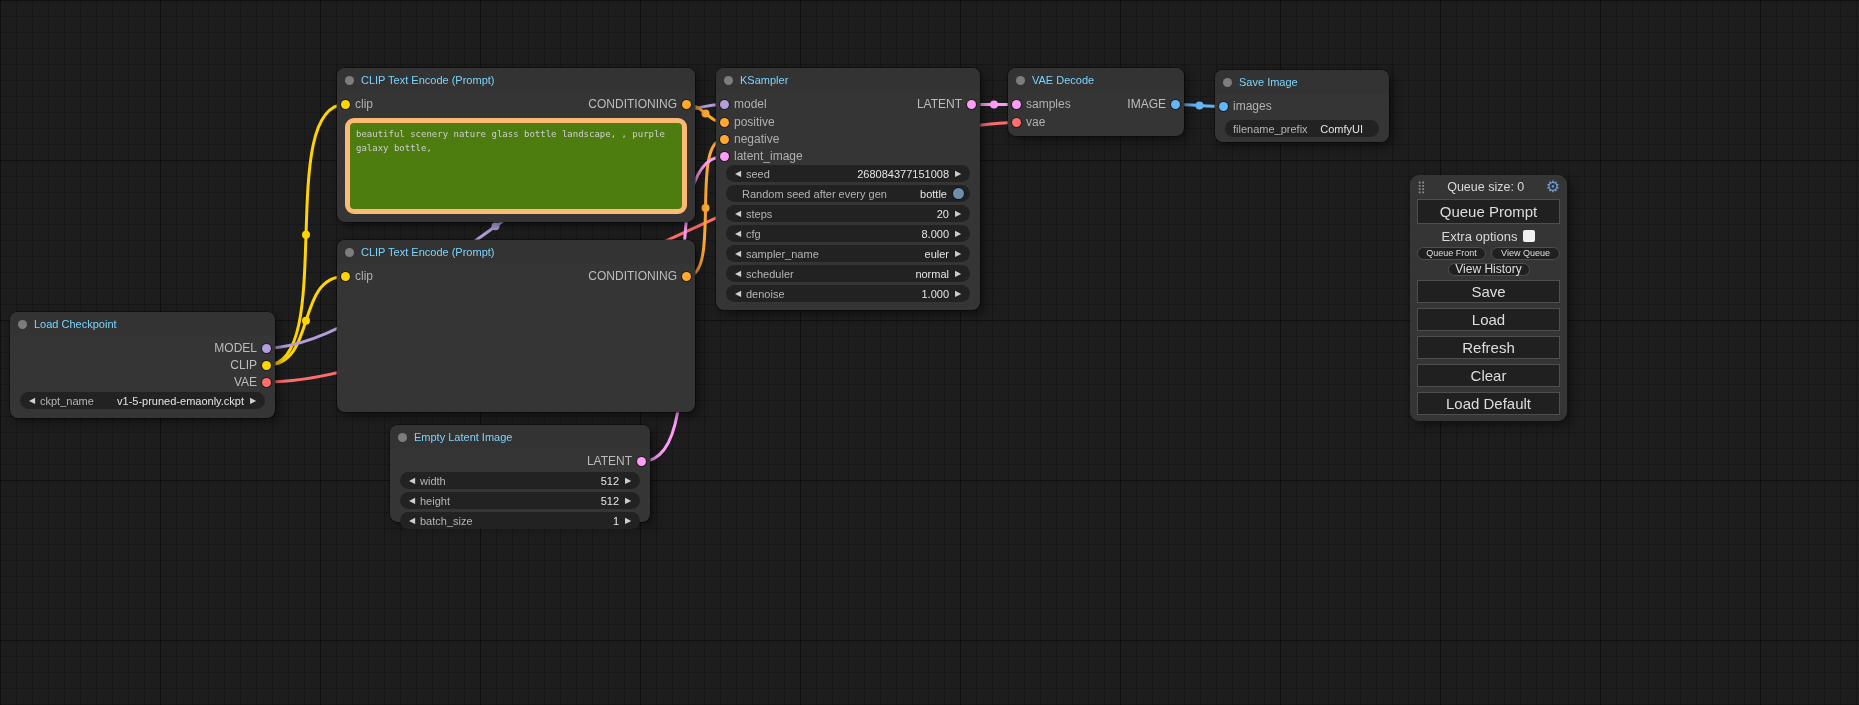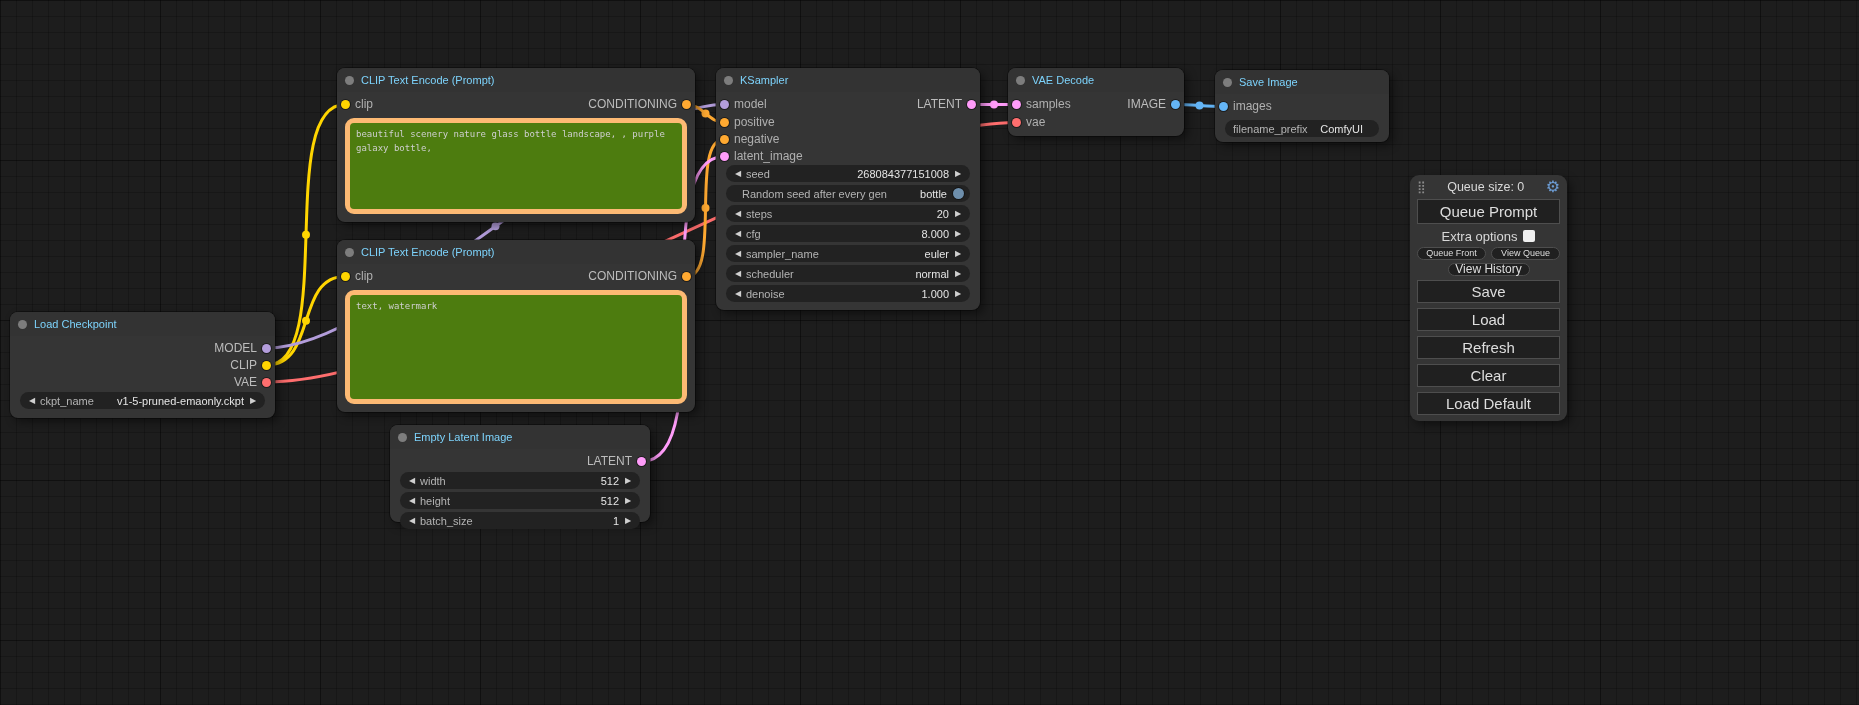--- a/index.html
+++ b/index.html
@@ -142,21 +142,20 @@
     <div class="ntitle">
       <span class="ndot"></span>
       <span>CLIP Text Encode (Prompt)</span>
     </div>
     <div class="srow" style="top:28px">
       <span class="sdot in" style="background: rgb(255, 213, 0);"></span>
       <span class="silabel">clip</span>
       <span class="solabel">CONDITIONING</span>
       <span class="sdot out" style="background: rgb(255, 169, 49);"></span>
     </div>
-    <div class="prompt-text" style="top:50px;height:114px">text, watermark</div>
   </div>
 
   <div class="node" style="left:390px;top:425px;width:260px;height:97px">
     <div class="ntitle">
       <span class="ndot"></span>
       <span>Empty Latent Image</span>
     </div>
     <div class="srow" style="top:28px">
       <span class="solabel">LATENT</span>
       <span class="sdot out" style="background: rgb(255, 156, 249);"></span>

